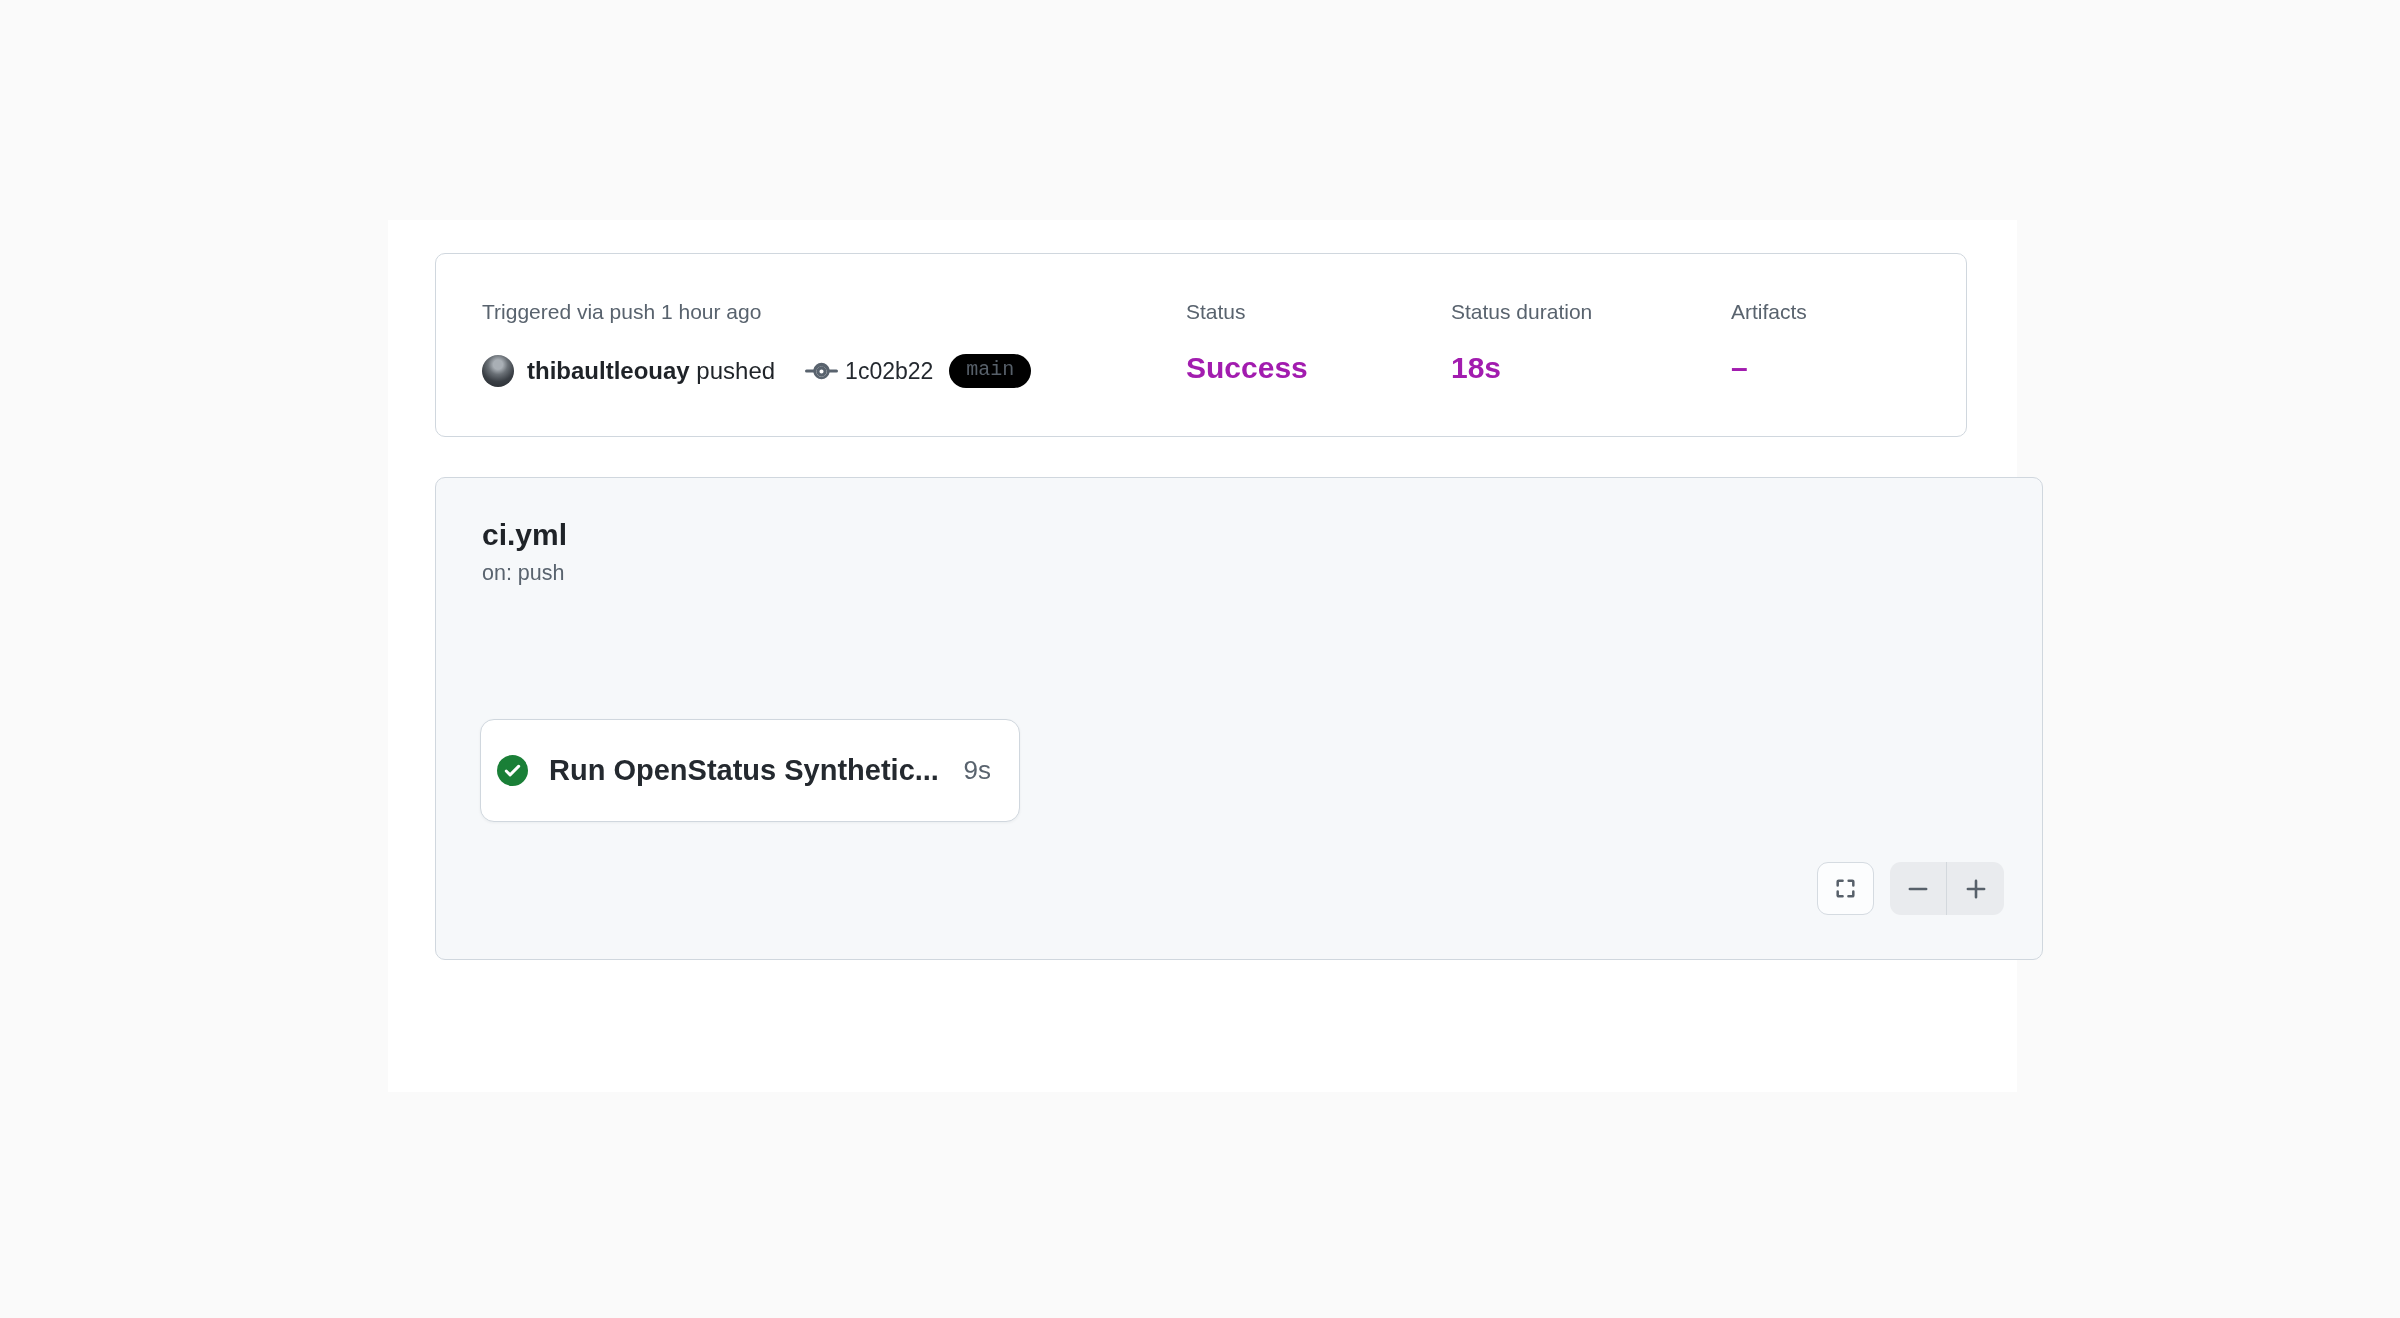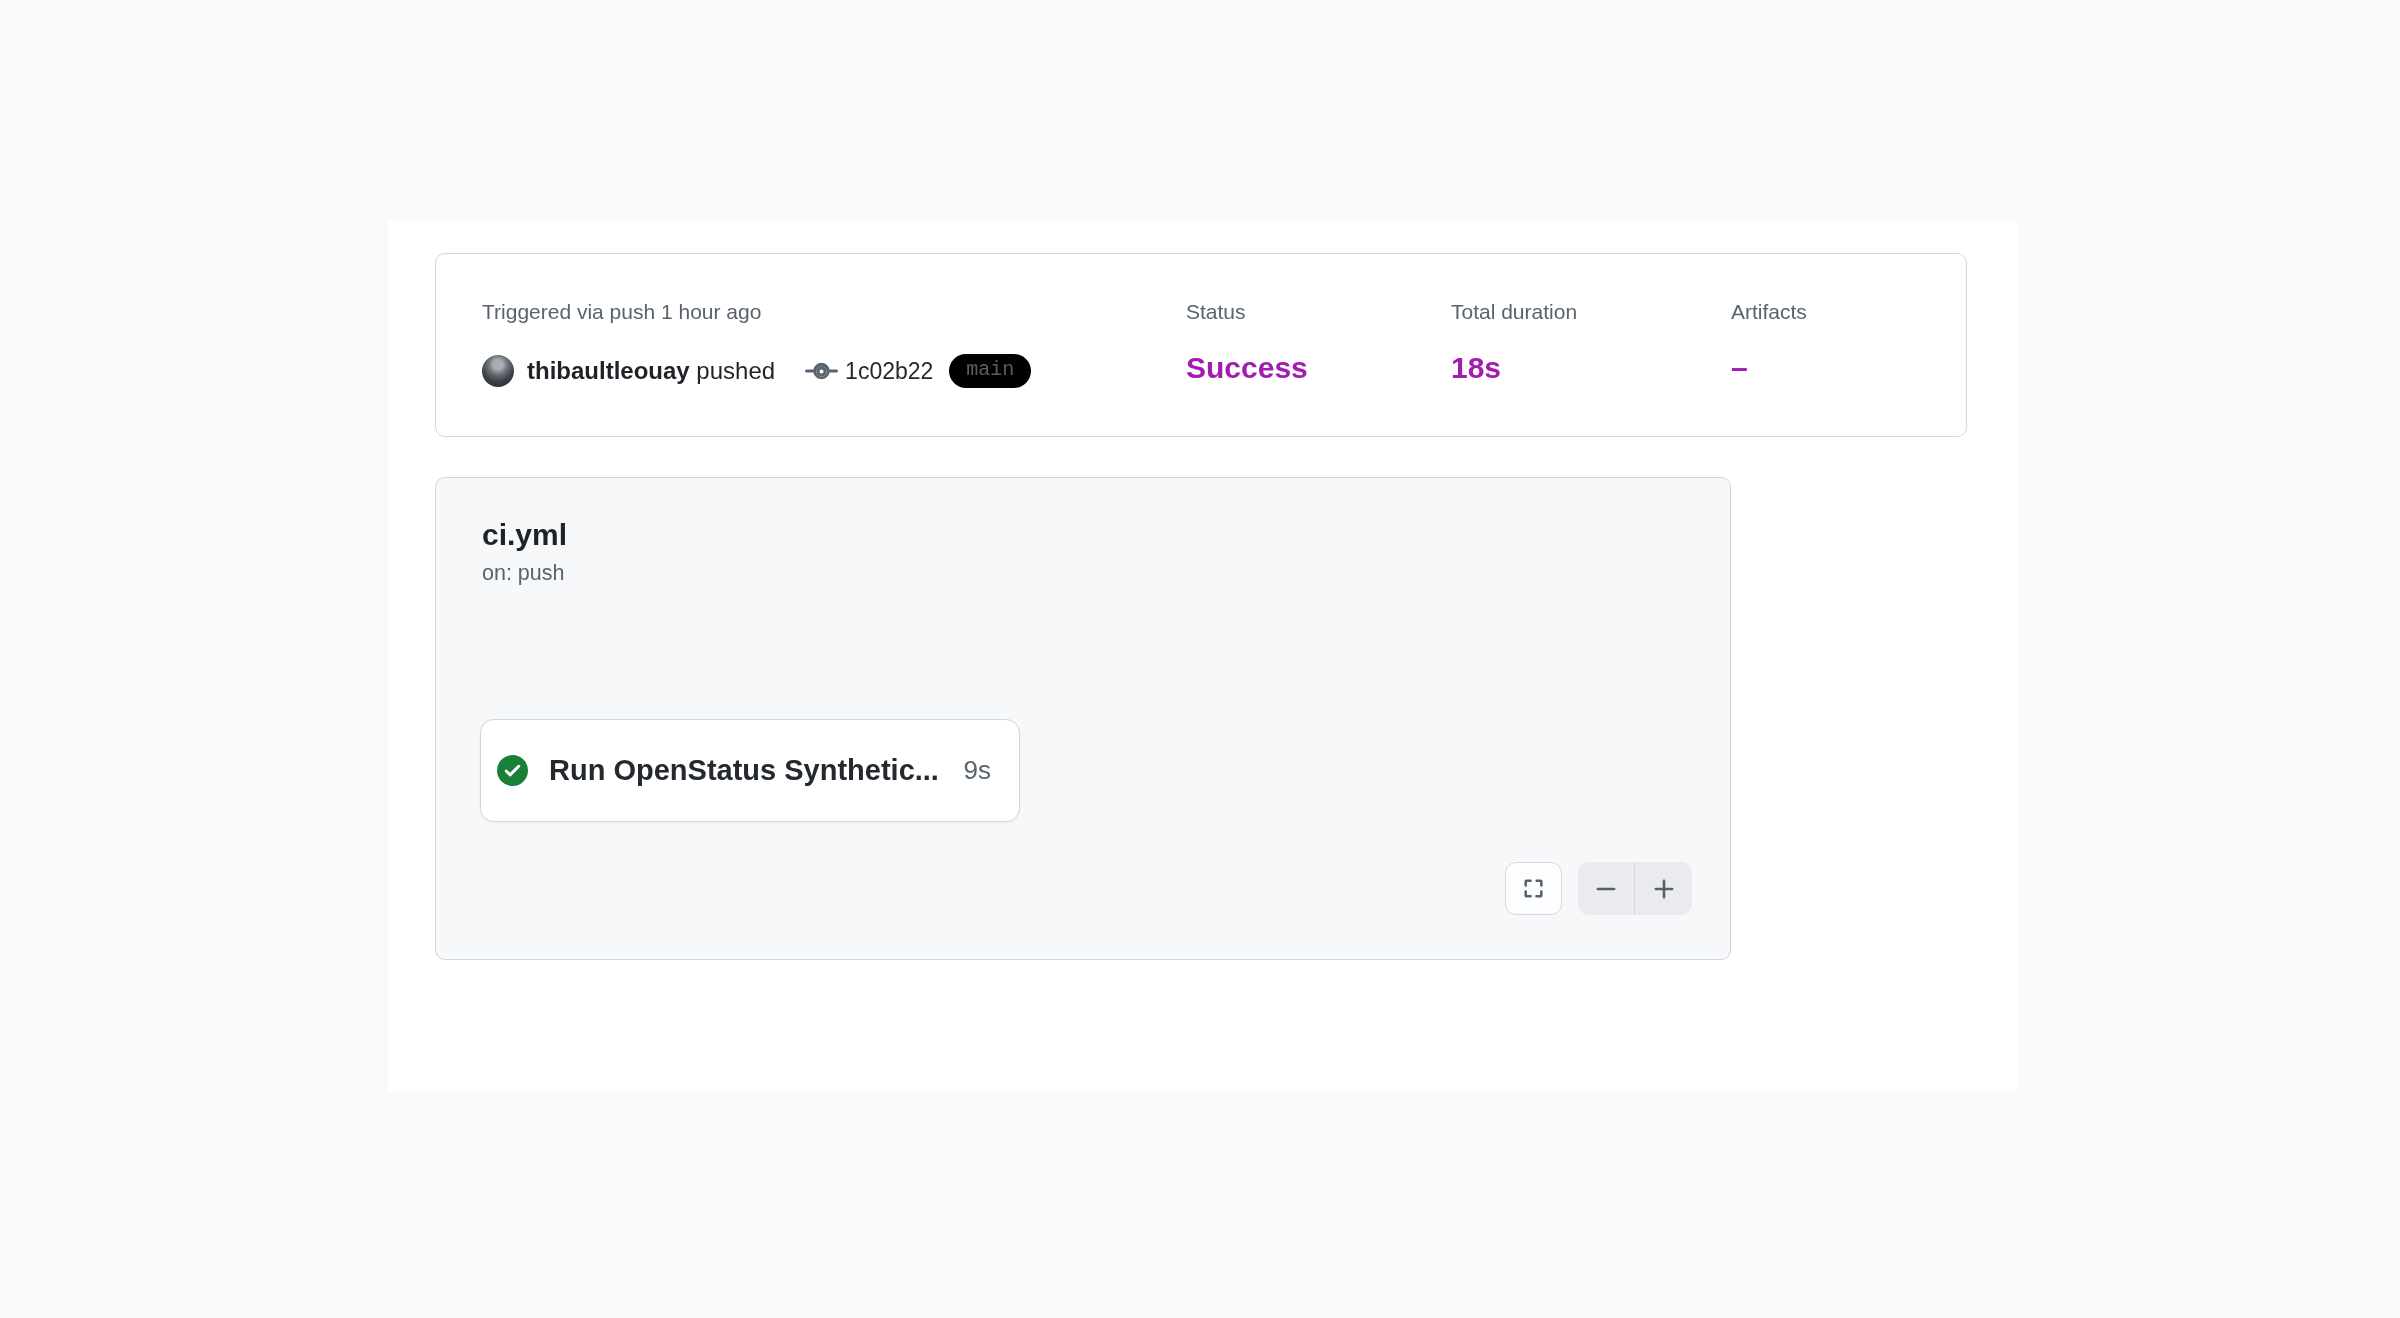--- a/index.html
+++ b/index.html
@@ -79,21 +79,21 @@
     font-weight: 700;
     color: #a21caf;
     line-height: 36px;
   }
 
   
   .card-graph {
     position: absolute;
     left: 47px;
     top: 257px;
-    width: 1296px;
+    width: 1608px;
     height: 483px;
     background: #f6f8fa;
     border: 1.5px solid #d0d7de;
     border-radius: 10px;
     box-sizing: border-box;
   }
   .graph-title-block { position: absolute; left: 46px; top: 38px; }
   .workflow-name { font-size: 30px; font-weight: 700; line-height: 38px; color: #1f2328; }
   .workflow-trigger { margin-top: 5px; font-size: 21.5px; line-height: 28px; color: #59636e; }
 
@@ -188,21 +188,21 @@
           <span class="commit-sha">1c02b22</span>
           <span class="branch-badge">main</span>
         </div>
       </div>
 
       <div class="stat-col-1">
         <div class="summary-label">Status</div>
         <div class="stat-value">Success</div>
       </div>
       <div class="stat-col-2">
-        <div class="summary-label">Total duration</div>
+        <div class="summary-label">Status duration</div>
         <div class="stat-value">18s</div>
       </div>
       <div class="stat-col-3">
         <div class="summary-label">Artifacts</div>
         <div class="stat-value">–</div>
       </div>
     </div>
 
     <div class="card-graph">
       <div class="graph-title-block">

